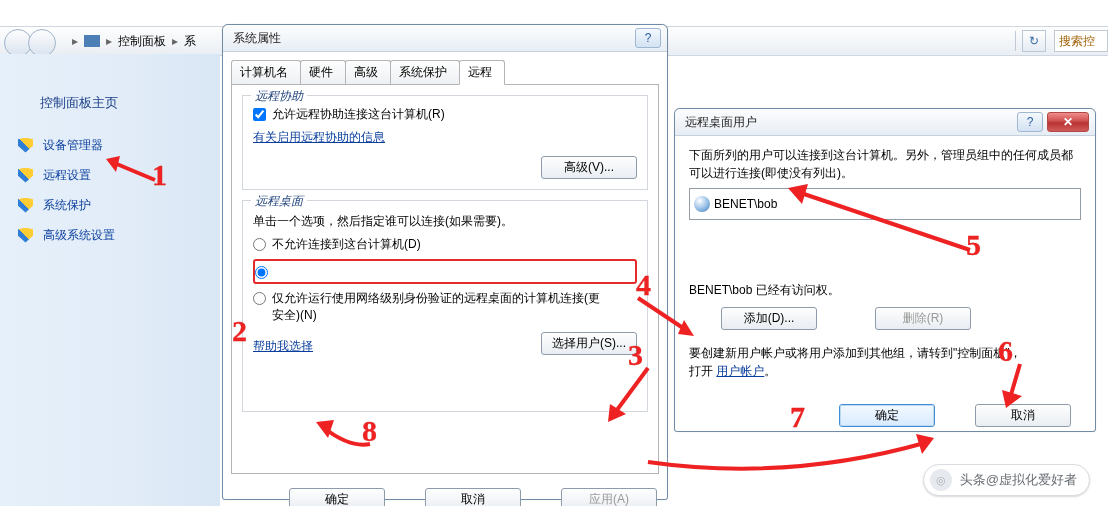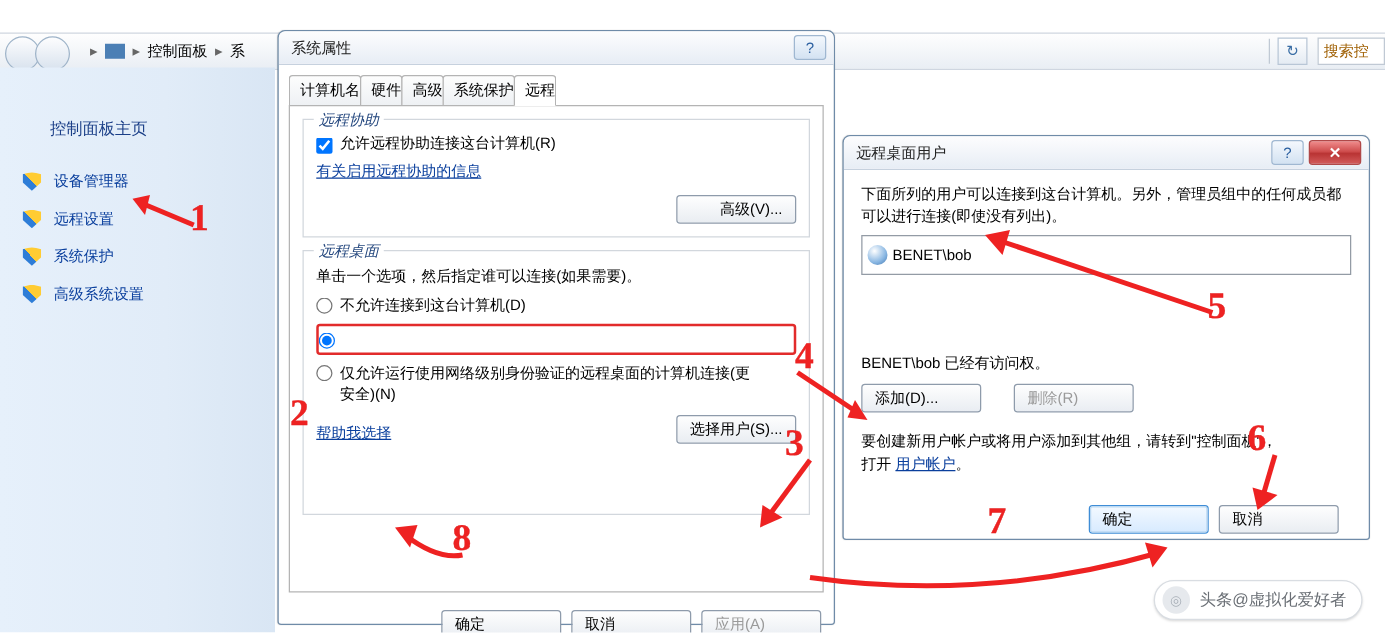--- a/index.html
+++ b/index.html
@@ -42,30 +42,30 @@
   .dlg-help{width:24px;height:18px;border:1px solid #9fb7d1;border-radius:3px;
     background:linear-gradient(#f4f8fd,#d3e2f2);color:#2a5fa0;display:flex;align-items:center;justify-content:center;margin-left:4px;}
   .dlg-close{width:40px;height:18px;border:1px solid #b04848;border-radius:3px;
     background:linear-gradient(#f08d8d,#cf4e4e 45%,#b93434 55%,#d25a5a);color:#fff;
     display:flex;align-items:center;justify-content:center;font-weight:bold;margin-left:4px;}
 
   
   .sysprops{left:222px;top:24px;width:444px;height:474px;}
   .tabstrip{display:flex;padding:8px 8px 0 8px;gap:0;}
   .tab{border:1px solid #b4b4b4;border-bottom:none;background:linear-gradient(#fdfdfd,#eef1f4);
-    padding:3px 0 3px 8px;border-radius:3px 3px 0 0;margin-right:-1px;position:relative;}
+    padding:3px 12px 3px 8px;border-radius:3px 3px 0 0;margin-right:-1px;position:relative;}
   .tab.active{background:#fff;z-index:2;border-bottom:1px solid #fff;margin-bottom:-1px;}
   .tab-body{border:1px solid #b4b4b4;margin:0 8px 8px 8px;background:#fff;padding:6px 8px;height:376px;position:relative;}
   .group{border:1px solid #d2d7dd;margin:4px 2px 10px 2px;padding:8px 10px 10px 10px;position:relative;}
   .group-title{position:absolute;top:-8px;left:8px;background:#fff;padding:0 4px;color:#24477e;font-style:italic;}
-  .chk-row{display:flex;align-items:flex-end;gap:6px;margin:2px 0 6px 0;}
+  .chk-row{display:flex;align-items:flex-start;gap:6px;margin:2px 0 6px 0;}
   input[type=checkbox],input[type=radio]{margin:2px 0 0 0;}
   .link{color:#0a3f9d;text-decoration:underline;cursor:pointer;}
   .btn{border:1px solid #8e9bab;background:linear-gradient(#fefefe,#e9edf2);
-    padding:2px 10px;min-width:74px;border-radius:3px;display:inline-block;}
+    padding:2px 10px;min-width:74px;text-align:center;border-radius:3px;display:inline-block;margin-left:32px;}
   .btn.default{border-color:#3f8dd6;outline:1px solid #bcd9f2;outline-offset:-2px;
     background:linear-gradient(#f3f9ff,#d7eaff);}
   .btn.disabled{color:#9a9a9a;}
   .btn-row{display:flex;justify-content:flex-end;gap:8px;padding:6px 10px 0 0;}
   .radio-row{display:flex;align-items:flex-start;gap:6px;margin:6px 0;}
   .red-box{border:2px solid #e22b2b;border-radius:3px;padding:1px 0 1px 0;margin:4px 0;}
 
   
   .remusers{left:674px;top:108px;width:420px;height:322px;}
   .remusers .body{padding:10px 14px 8px 14px;}

